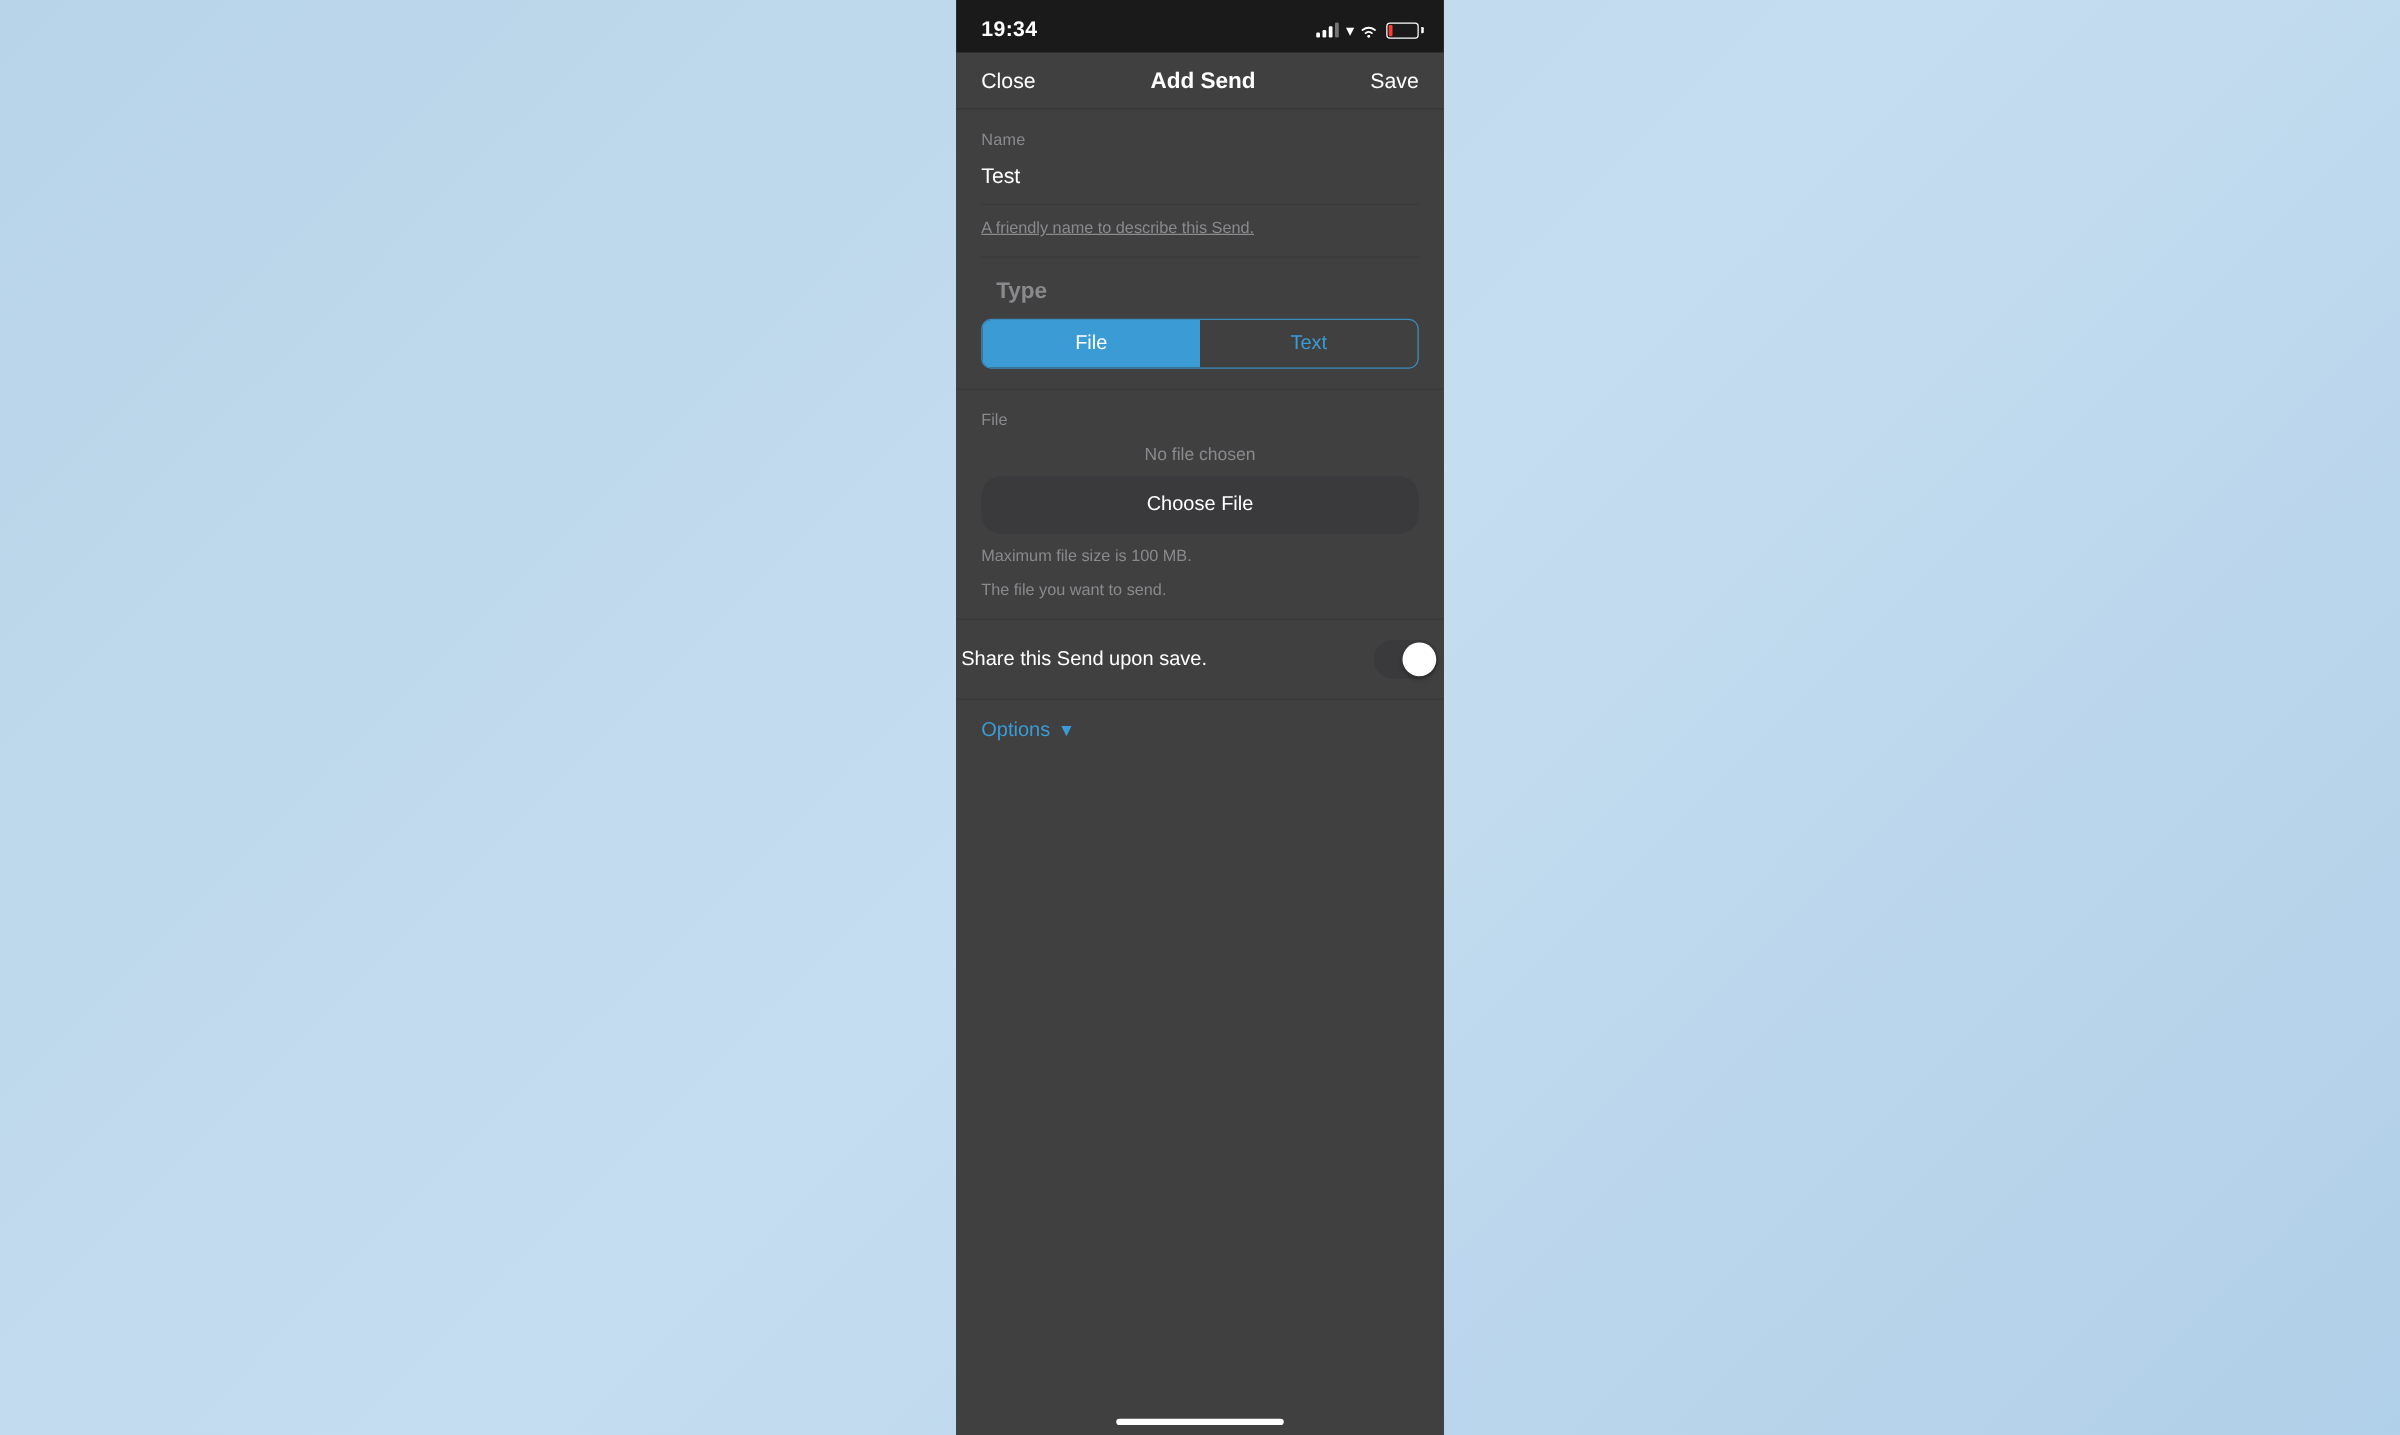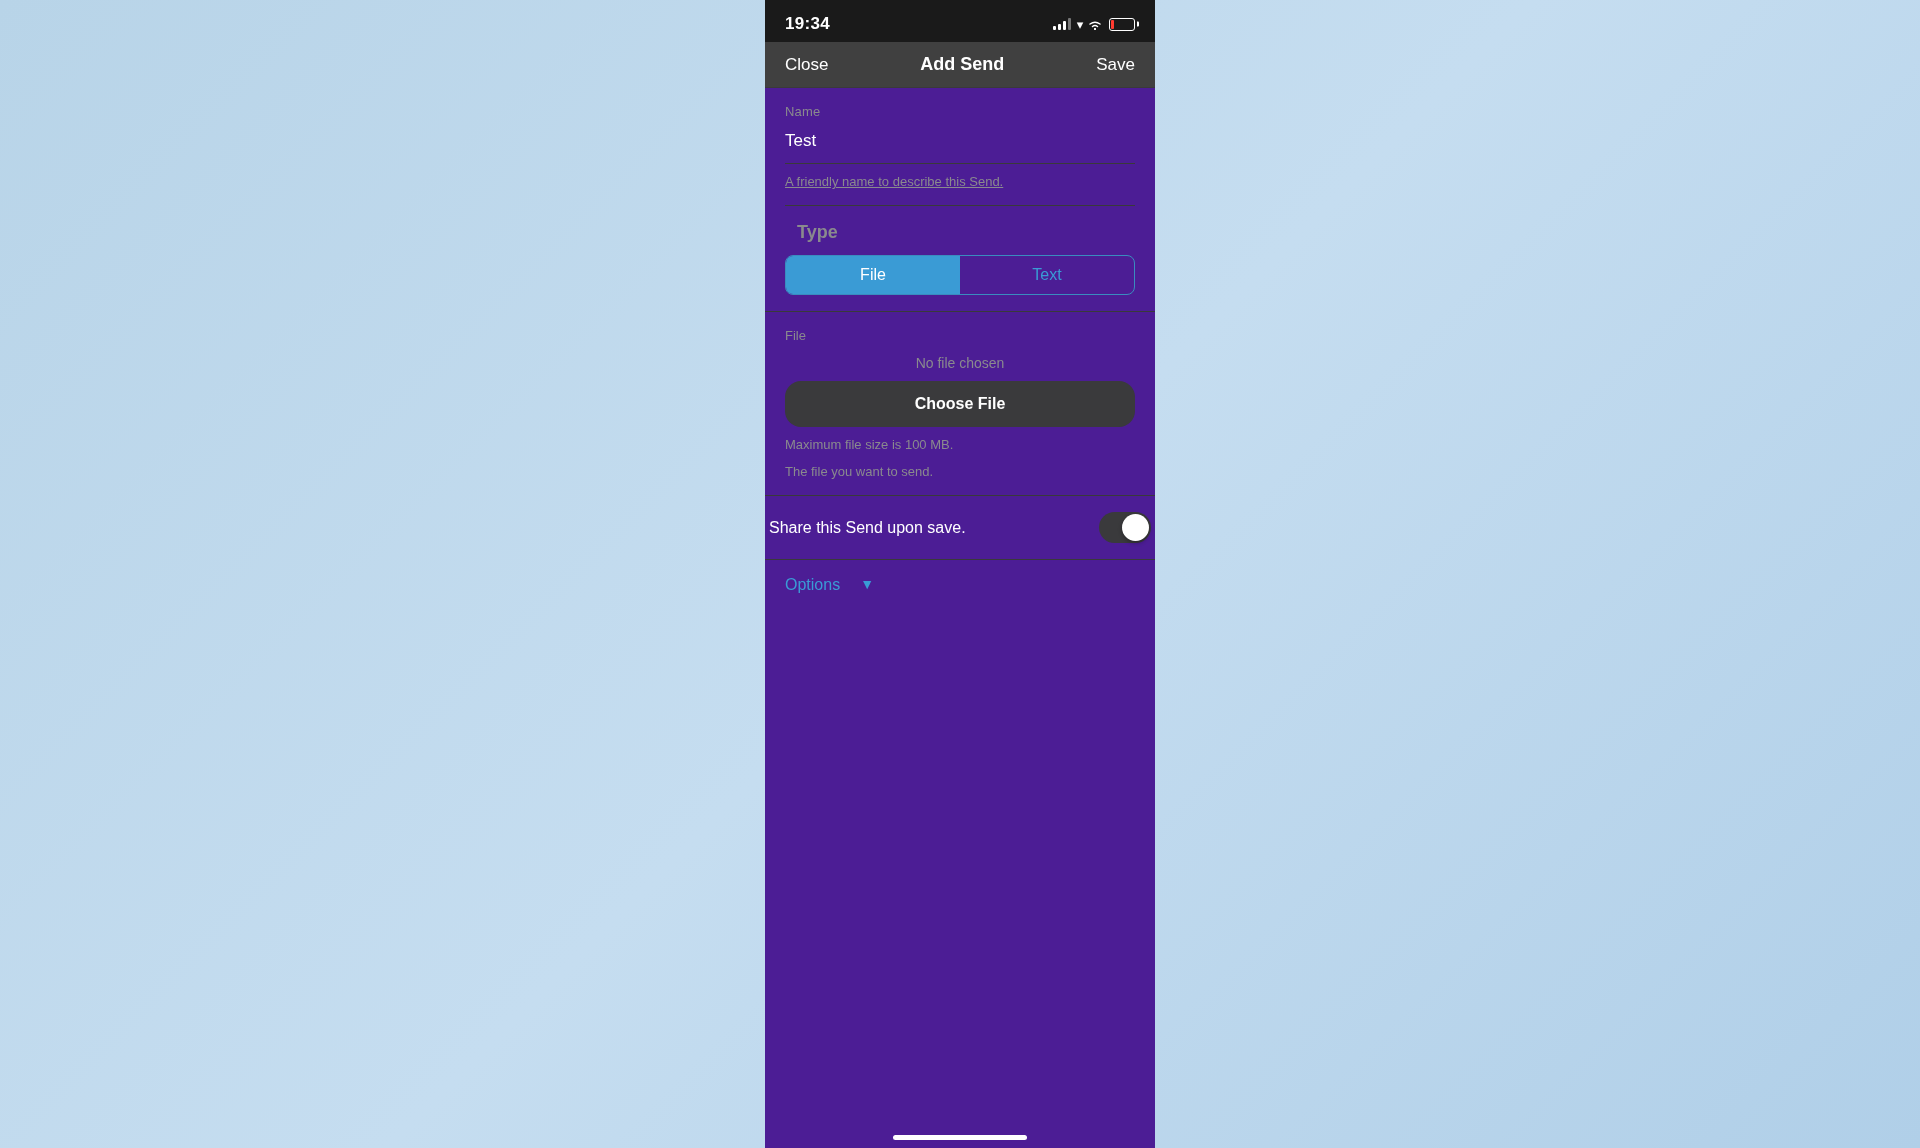--- a/index.html
+++ b/index.html
@@ -130,21 +130,21 @@
     .divider {
       height: 1px;
       background: #3a3a3a;
       margin: 0;
     }
 
     
     .form-content {
       flex: 1;
       overflow-y: auto;
-      background: #4c1d95;
+      background: #404040;
       padding: 0;
     }
 
     
     .form-section {
       padding: 16px 20px 0;
     }
 
     .field-label {
       color: #8a8a8e;
@@ -232,21 +232,21 @@
     }
 
     .choose-file-btn {
       width: 100%;
       background: #3a3a3c;
       color: #ffffff;
       border: none;
       border-radius: 16px;
       padding: 14px;
       font-size: 16px;
-      font-weight: 700;
+      font-weight: 400;
       text-align: center;
       cursor: pointer;
       margin-bottom: 10px;
     }
 
     .file-size-hint {
       color: #8a8a8e;
       font-size: 13px;
       text-align: left;
       margin-bottom: 12px;
@@ -294,21 +294,21 @@
     }
 
     
     .options-section {
       padding: 16px 20px;
     }
 
     .options-btn {
       display: flex;
       align-items: flex-start;
-      gap: 20px;
+      gap: 6px;
       cursor: pointer;
     }
 
     .options-text {
       color: #3a9bd5;
       font-size: 16px;
       font-weight: 500;
     }
 
     .options-chevron {

